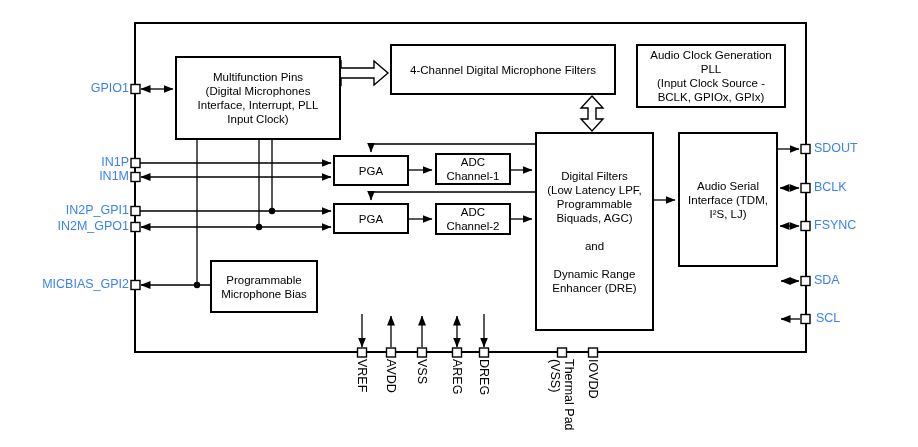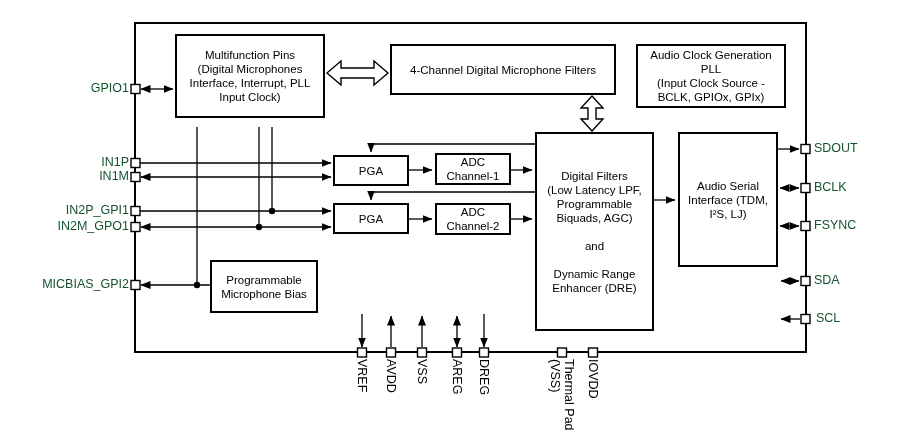--- a/index.html
+++ b/index.html
@@ -9,21 +9,21 @@
   }
   .canvas svg{position:absolute;left:0;top:0;}
   .block{
     position:absolute;box-sizing:border-box;border:2px solid #000;background:#fff;
     display:flex;align-items:center;justify-content:center;text-align:center;
   }
   .block span{
     white-space:pre-line;font-size:11.5px;line-height:14px;color:#000;
   }
   .pin-label{
-    position:absolute;font-size:12.5px;line-height:15px;color:#14532d;white-space:nowrap;
+    position:absolute;font-size:12.5px;line-height:15px;color:#3b82f6;white-space:nowrap;
   }
   .pin-label.left{width:100px;text-align:right;}
   .vlabel{
     position:absolute;transform-origin:0 0;transform:rotate(90deg);
     font-size:12.5px;line-height:14px;color:#000;white-space:pre-line;text-align:left;
   }
 </style>
 </head>
 <body>
 
@@ -99,21 +99,21 @@
       <rect x="357.5" y="348" width="9" height="9"></rect>
       <rect x="386.5" y="348" width="9" height="9"></rect>
       <rect x="417.5" y="348" width="9" height="9"></rect>
       <rect x="452.5" y="348" width="9" height="9"></rect>
       <rect x="479.5" y="348" width="9" height="9"></rect>
       <rect x="557.5" y="348" width="9" height="9"></rect>
       <rect x="588.5" y="348" width="9" height="9"></rect>
     </g>
   </svg>
 
-  <div class="block" style="left:175px;top:34px;width:150px;height:84px">
+  <div class="block" style="left:175px;top:56px;width:166px;height:84px">
     <span>Multifunction Pins
 (Digital Microphones
 Interface, Interrupt, PLL
 Input Clock)</span>
   </div>
   <div class="block" style="left:390px;top:44px;width:226px;height:51px">
     <span>4-Channel Digital Microphone Filters</span>
   </div>
   <div class="block" style="left:636px;top:44px;width:150px;height:64px">
     <span>Audio Clock Generation

